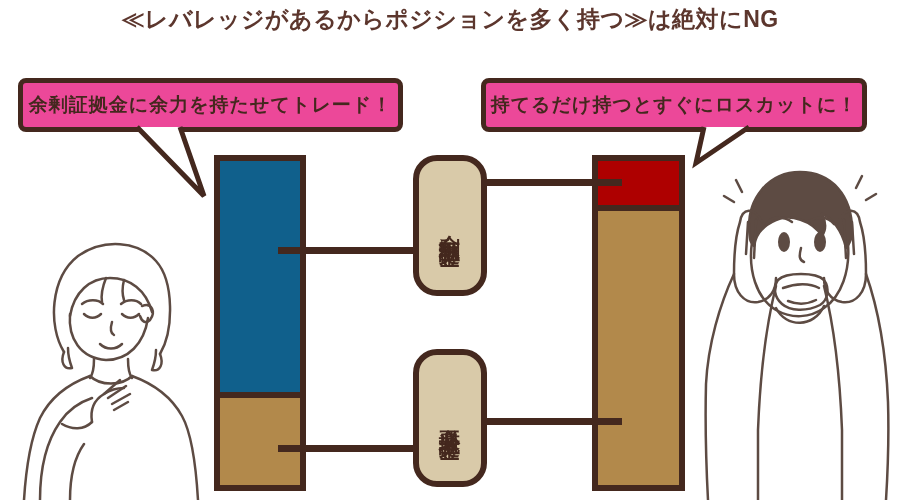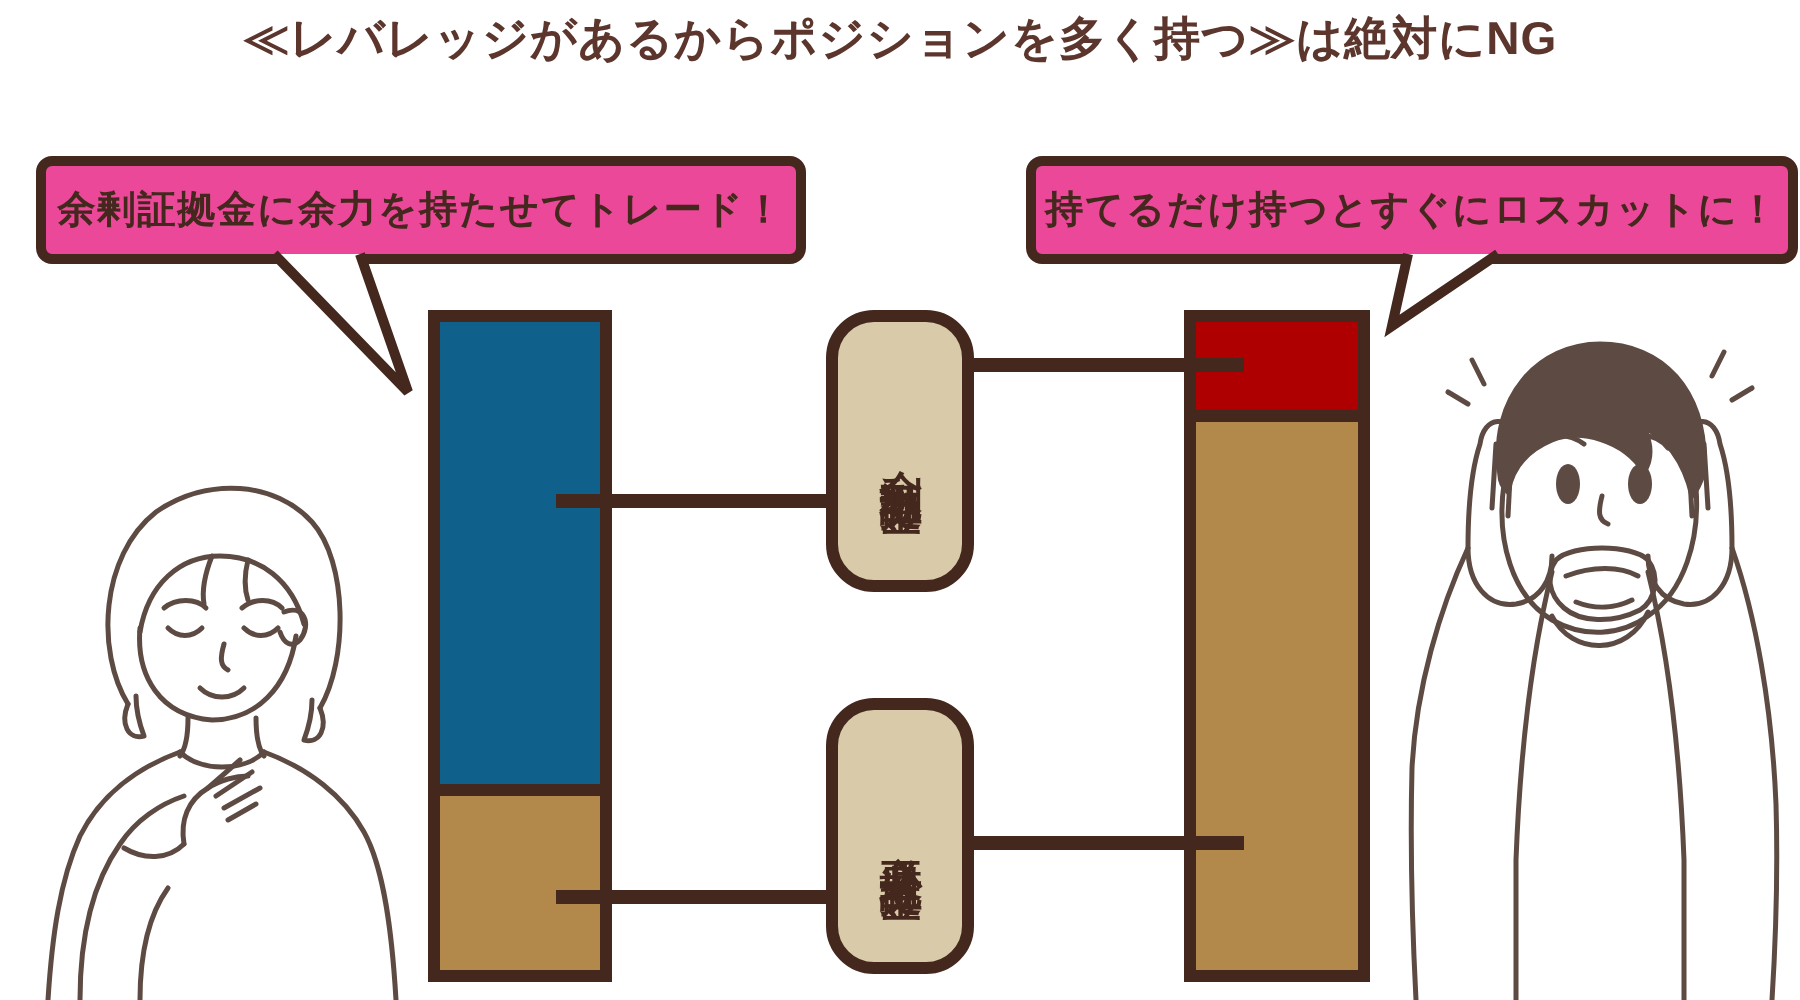--- a/index.html
+++ b/index.html
@@ -5,21 +5,21 @@
   html,body{margin:0;padding:0;background:#fff;}
   .stage{position:relative;width:900px;height:500px;background:#ffffff;overflow:hidden;
          font-family:"Liberation Sans",sans-serif;}
   .title{position:absolute;left:0;right:0;top:4px;text-align:center;
          font-size:23px;font-weight:800;color:#5c362d;letter-spacing:0.5px;z-index:3;}
   .bubble{position:absolute;top:78px;height:54px;background:#ec4899;border:5px solid #44281e;
           border-radius:8px;display:flex;align-items:center;justify-content:center;
           font-size:19px;font-weight:800;color:#44281e;letter-spacing:1px;
           z-index:3;box-sizing:border-box;white-space:nowrap;}
   .bubble-left{left:18px;width:385px;}
-  .bubble-right{left:481px;width:386px;margin-left:32px;}
+  .bubble-right{left:481px;width:386px;}
   .tails{position:absolute;left:0;top:0;width:900px;height:500px;z-index:4;pointer-events:none;}
   .tails path{fill:#ffffff;stroke:#44281e;stroke-width:5;stroke-linejoin:miter;}
   .bar{position:absolute;top:155px;width:92px;height:336px;border:6px solid #44281e;
        box-sizing:border-box;display:flex;flex-direction:column;z-index:1;background:#fff;}
   .bar-left{left:214px;}
   .bar-right{left:592px;width:93px;}
   .seg{width:100%;}
   .grow{flex:1;}
   .divider{height:6px;background:#44281e;flex:0 0 auto;}
   .connector{position:absolute;height:7px;background:#44281e;z-index:2;}

